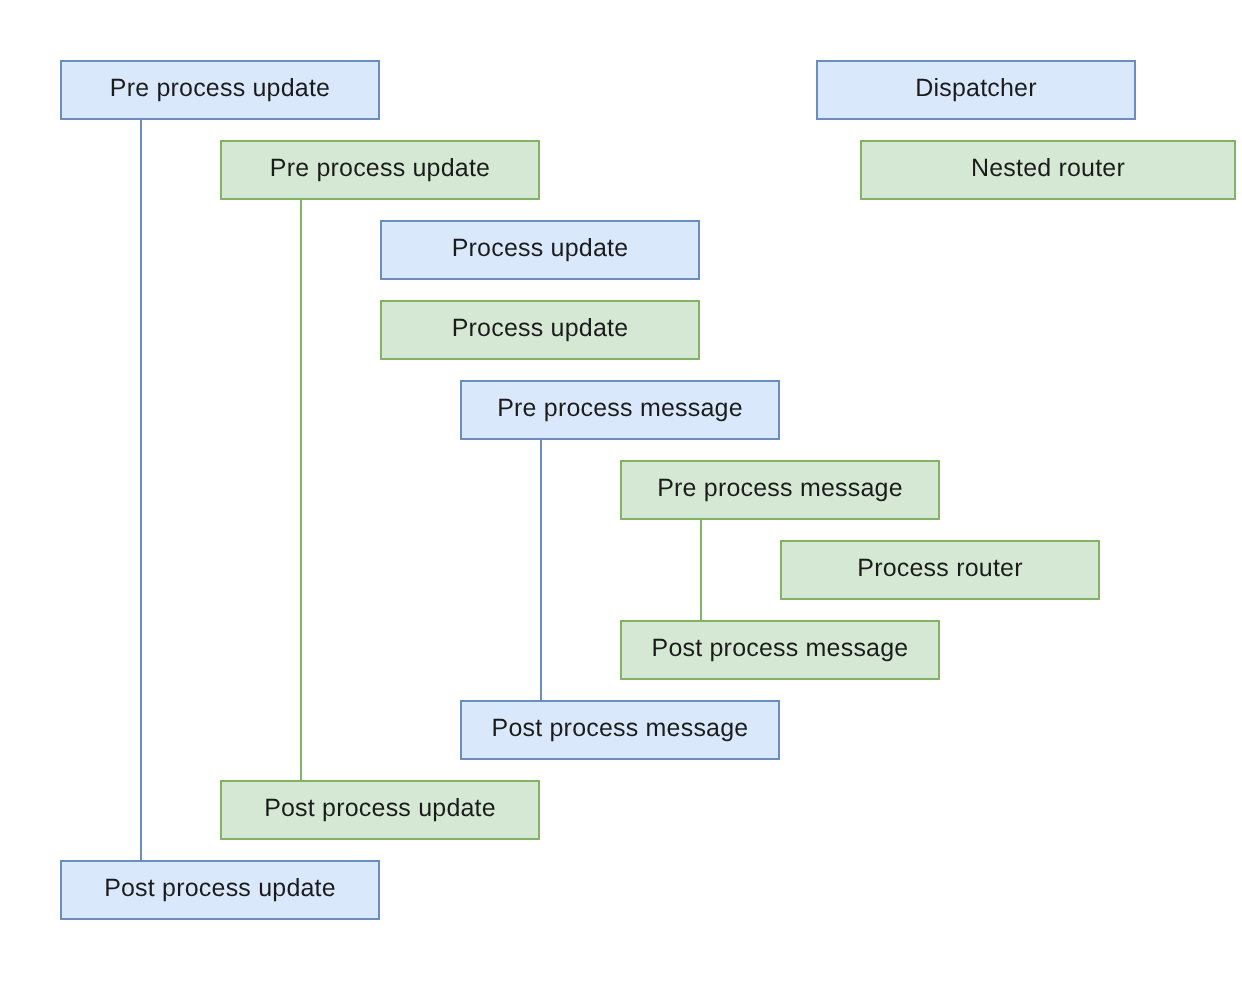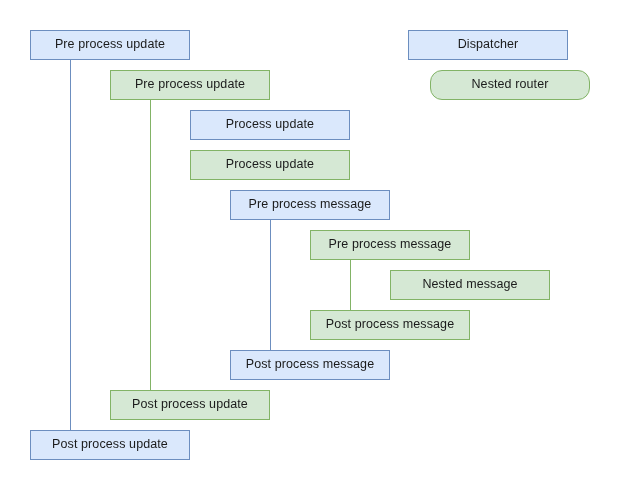--- a/index.html
+++ b/index.html
@@ -77,33 +77,33 @@
     <div class="node green" style="left: 190px; top: 150px; width: 160px; height: 30px;">
       <span>Process update</span>
     </div>
     <div class="node blue" style="left: 230px; top: 190px; width: 160px; height: 30px;">
       <span>Pre process message</span>
     </div>
     <div class="node green" style="left: 310px; top: 230px; width: 160px; height: 30px;">
       <span>Pre process message</span>
     </div>
     <div class="node green" style="left: 390px; top: 270px; width: 160px; height: 30px;">
-      <span>Nested message</span>
+      <span>Process router</span>
     </div>
     <div class="node green" style="left: 310px; top: 310px; width: 160px; height: 30px;">
       <span>Post process message</span>
     </div>
     <div class="node blue" style="left: 230px; top: 350px; width: 160px; height: 30px;">
       <span>Post process message</span>
     </div>
     <div class="node green" style="left: 110px; top: 390px; width: 160px; height: 30px;">
       <span>Post process update</span>
     </div>
     <div class="node blue" style="left: 30px; top: 430px; width: 160px; height: 30px;">
       <span>Post process update</span>
     </div>
     <div class="node blue" style="left: 408px; top: 30px; width: 160px; height: 30px;">
       <span>Dispatcher</span>
     </div>
-    <div class="node green" style="left: 430px; top: 70px; width: 160px; height: 30px; border-radius: 12px;">
+    <div class="node green" style="left: 430px; top: 70px; width: 188px; height: 30px;">
       <span>Nested router</span>
     </div>
   </div>
 
 </body></html>

